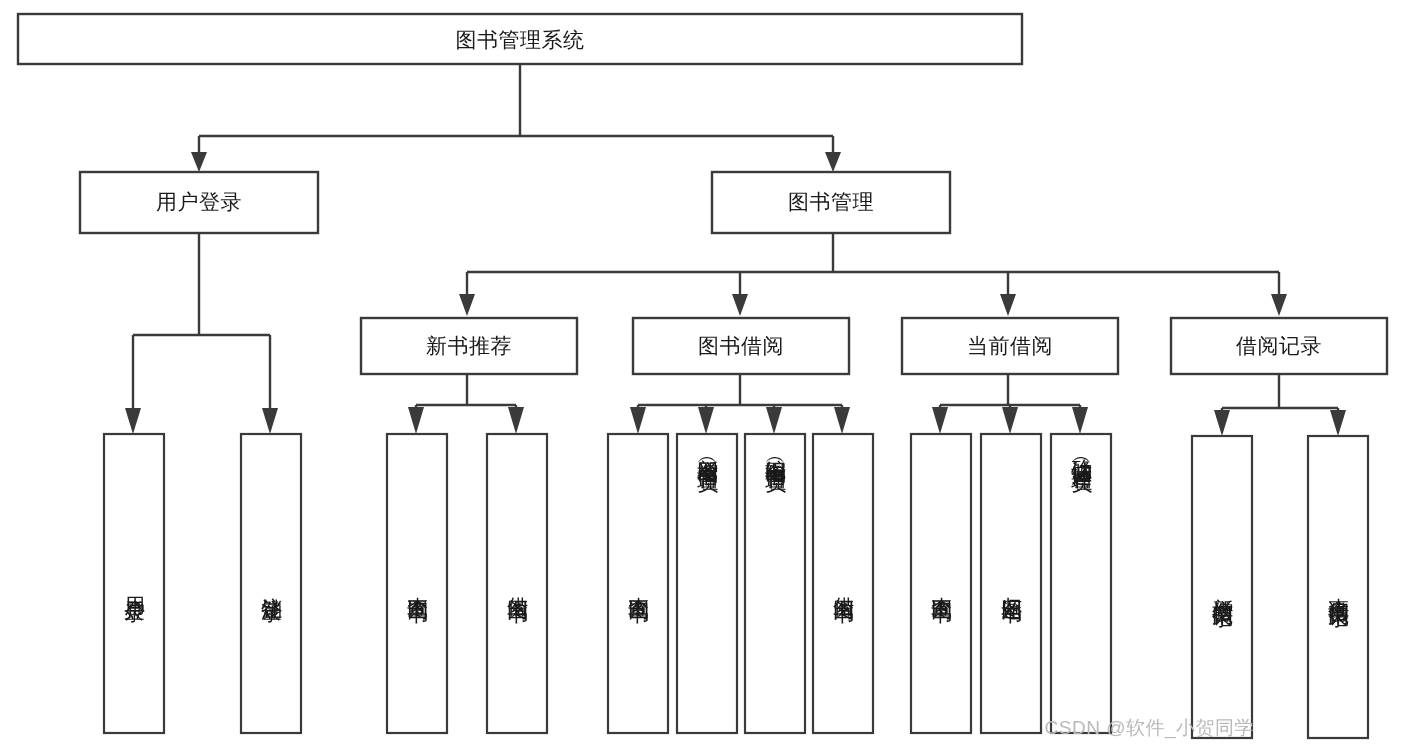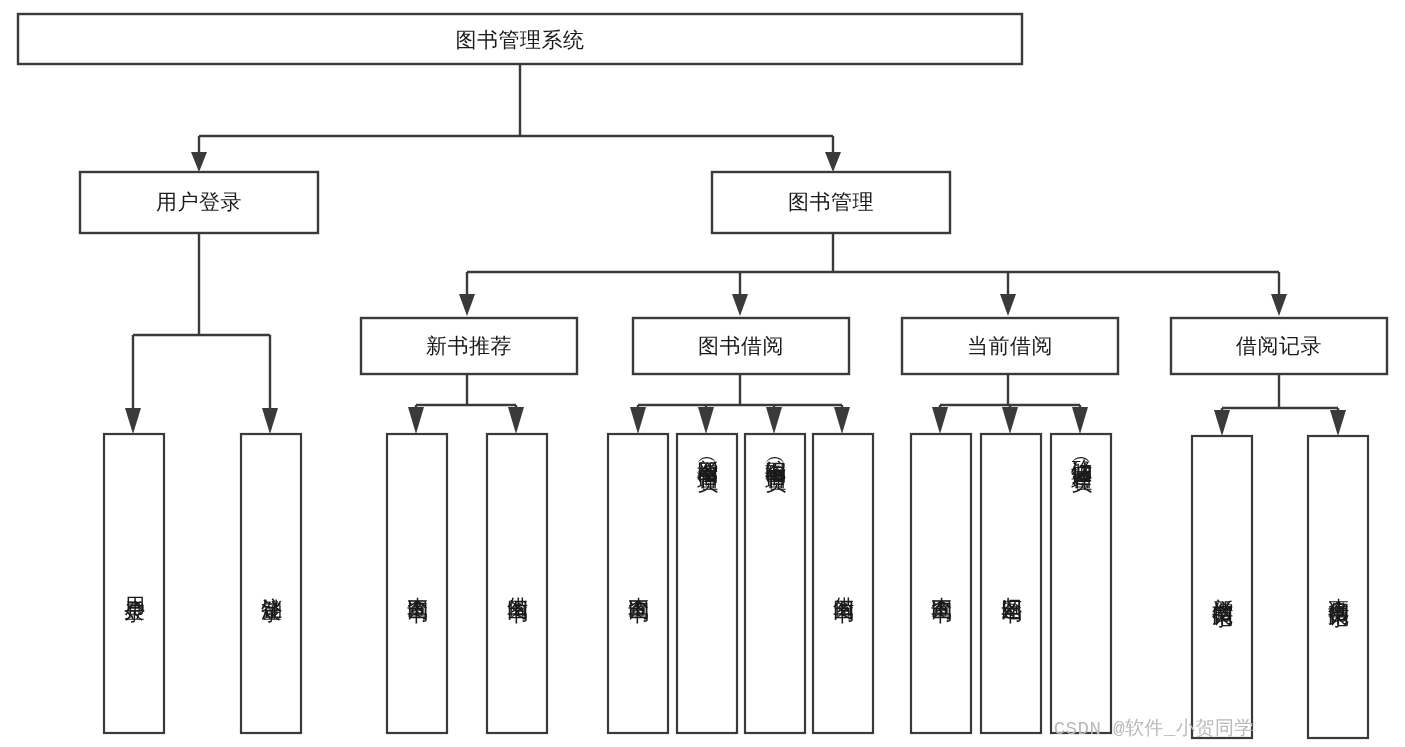--- a/index.html
+++ b/index.html
@@ -69,21 +69,21 @@
     line-height: 1.12;
     color: #1a1a1a;
     letter-spacing: 2px;
     white-space: nowrap;
     text-align: center;
   }
   .watermark {
     position: absolute;
     right: 8px;
     bottom: 6px;
-    font-family: Liberation Mono, monospace;
+    font-family: Liberation Sans, sans-serif;
     font-size: 19px;
     color: #b9b9b9;
     letter-spacing: 0.5px;
     white-space: nowrap;
     user-select: none;
   }
 </style>
 </head>
 <body>
 

